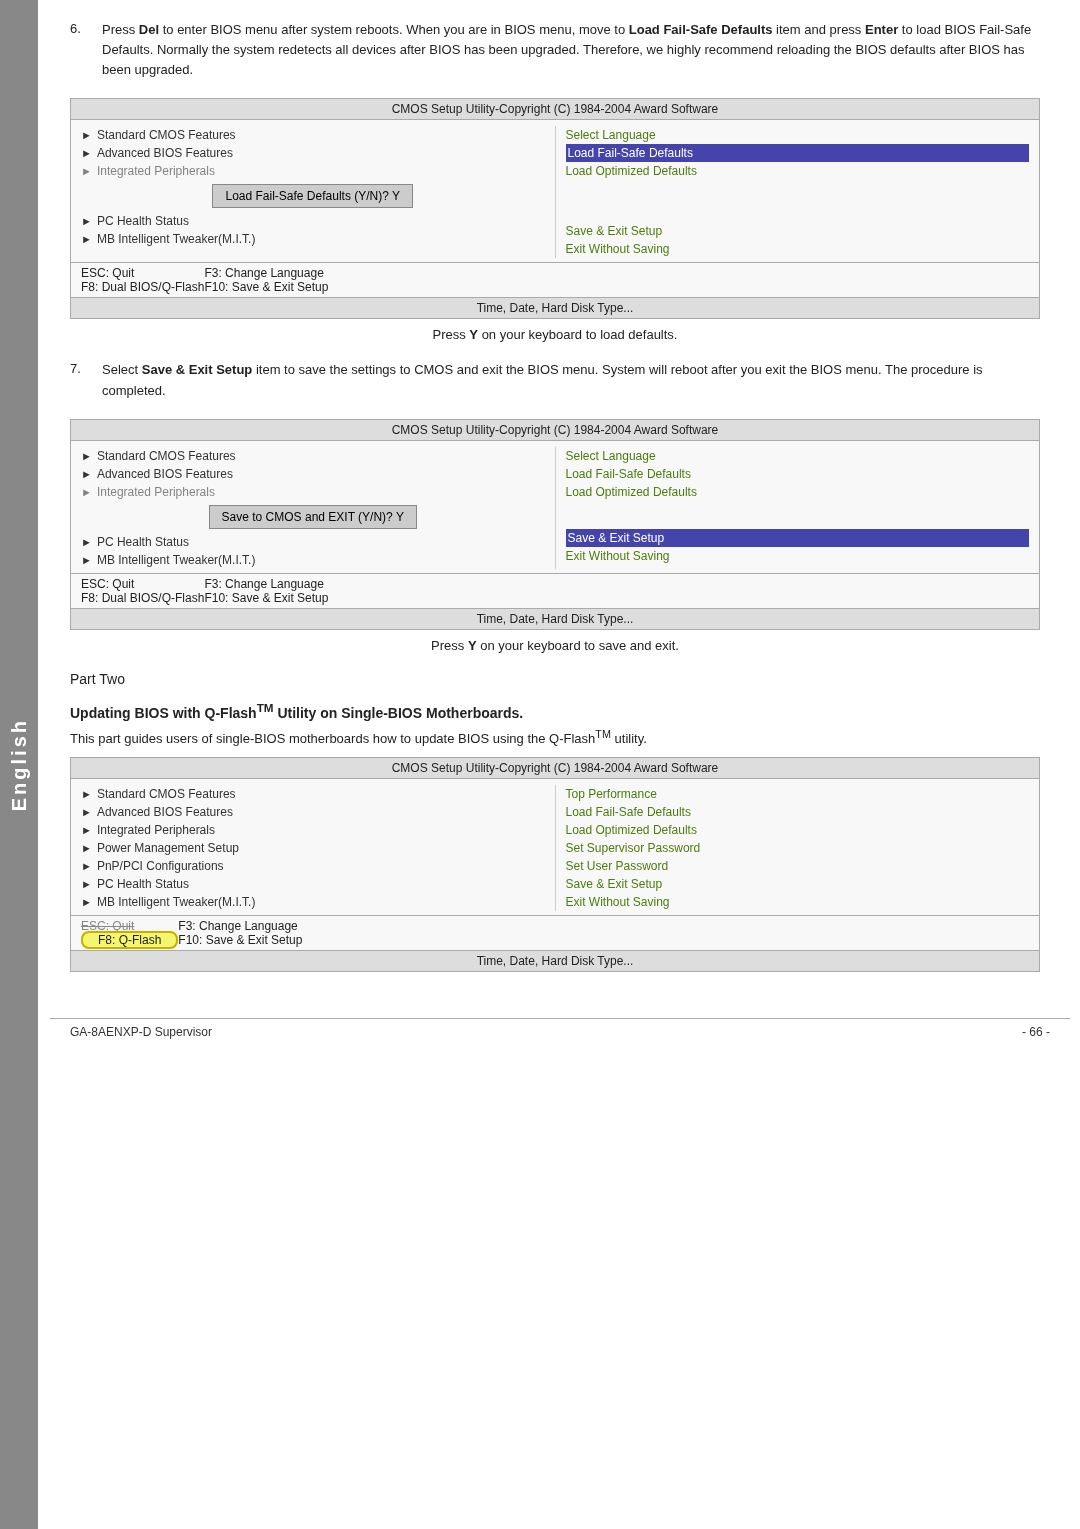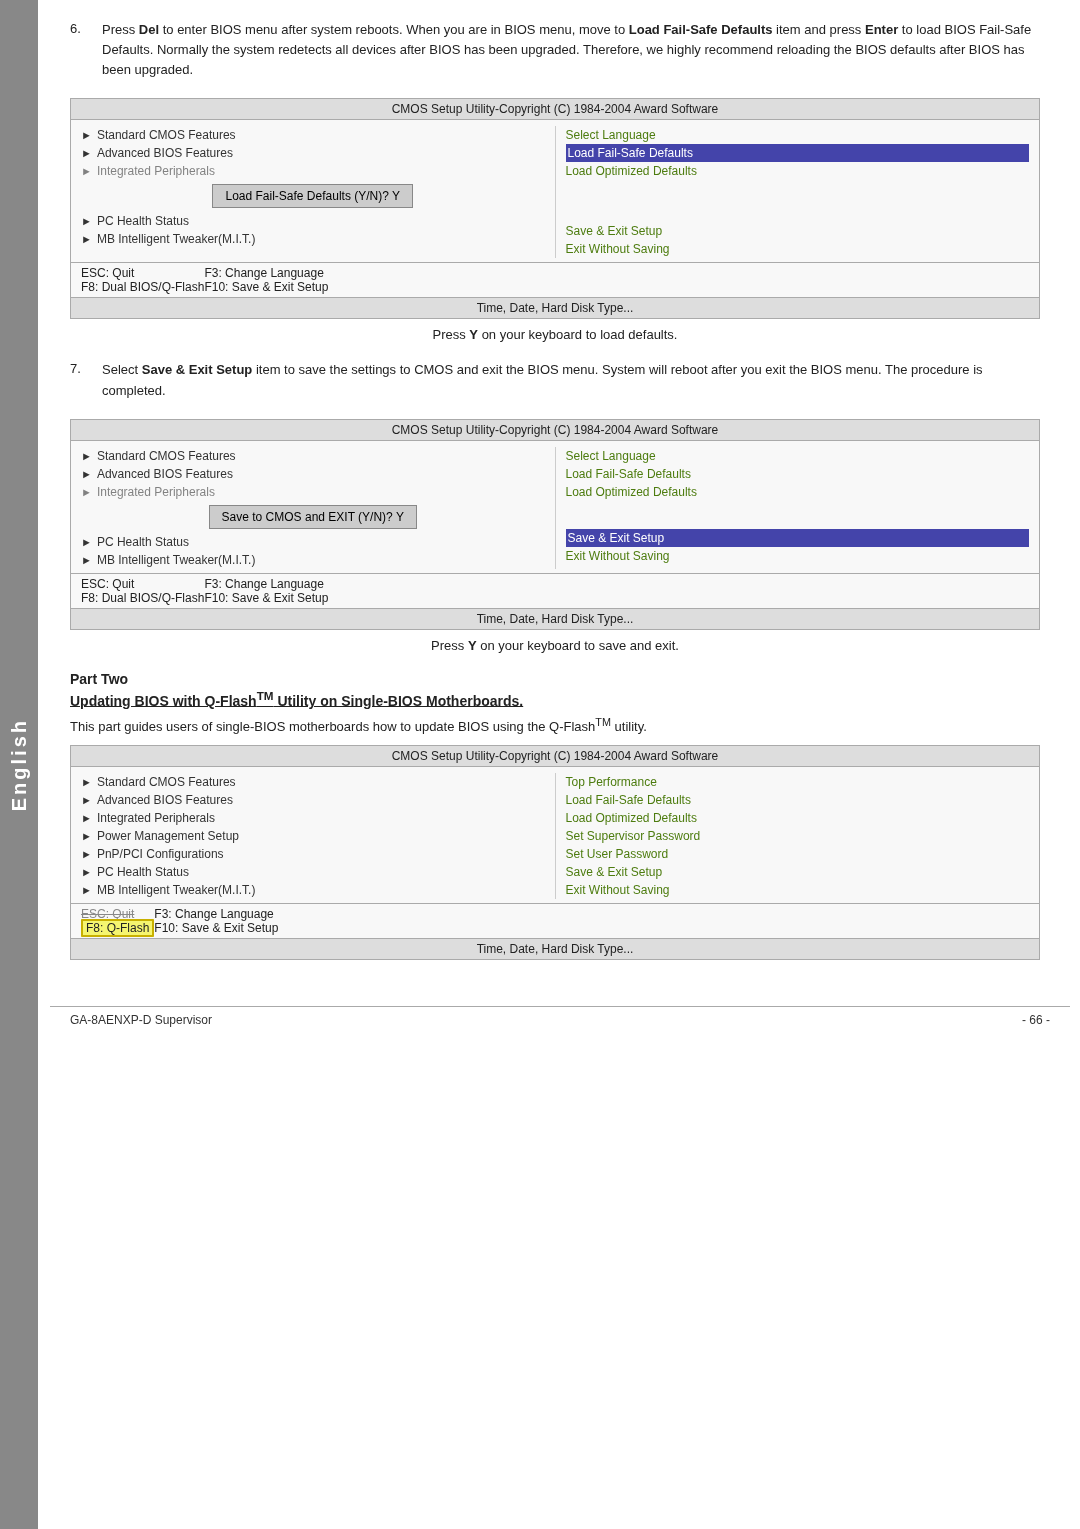--- a/index.html
+++ b/index.html
@@ -142,29 +142,28 @@
       text-align: center;
       border-top: 1px solid #aaa;
       background: #ddd;
       padding: 3px 0;
       font-size: 12px;
     }
 
     
     .part-two-heading {
       font-size: 14px;
-      font-weight: bold;
+      font-weight: normal;
       margin-top: 18px;
-      margin-bottom: 2px;
+      margin-bottom: 14px;
     }
     .part-two-title {
       font-size: 14px;
       font-weight: bold;
       margin-bottom: 8px;
-      text-decoration: underline;
     }
     .part-two-desc {
       font-size: 13px;
       margin-bottom: 10px;
     }
 
     
     .page-footer {
       border-top: 1px solid #aaa;
       margin-top: 20px;
@@ -174,23 +173,23 @@
       justify-content: space-between;
       padding: 6px 20px 6px 20px;
       font-size: 12px;
       color: #333;
     }
 
     
     .qflash-highlight {
       background: #f5f570;
       border: 2px solid #c8b000;
-      border-radius: 1px;
+      border-radius: 8px;
       display: inline;
-      padding: 0 3px;
+      padding: 0 15px;
     }
 
     .bios-item.striped {
       opacity: 0.6;
     }
   </style>
 </head>
 <body>
 
 <div class="sidebar-english">

